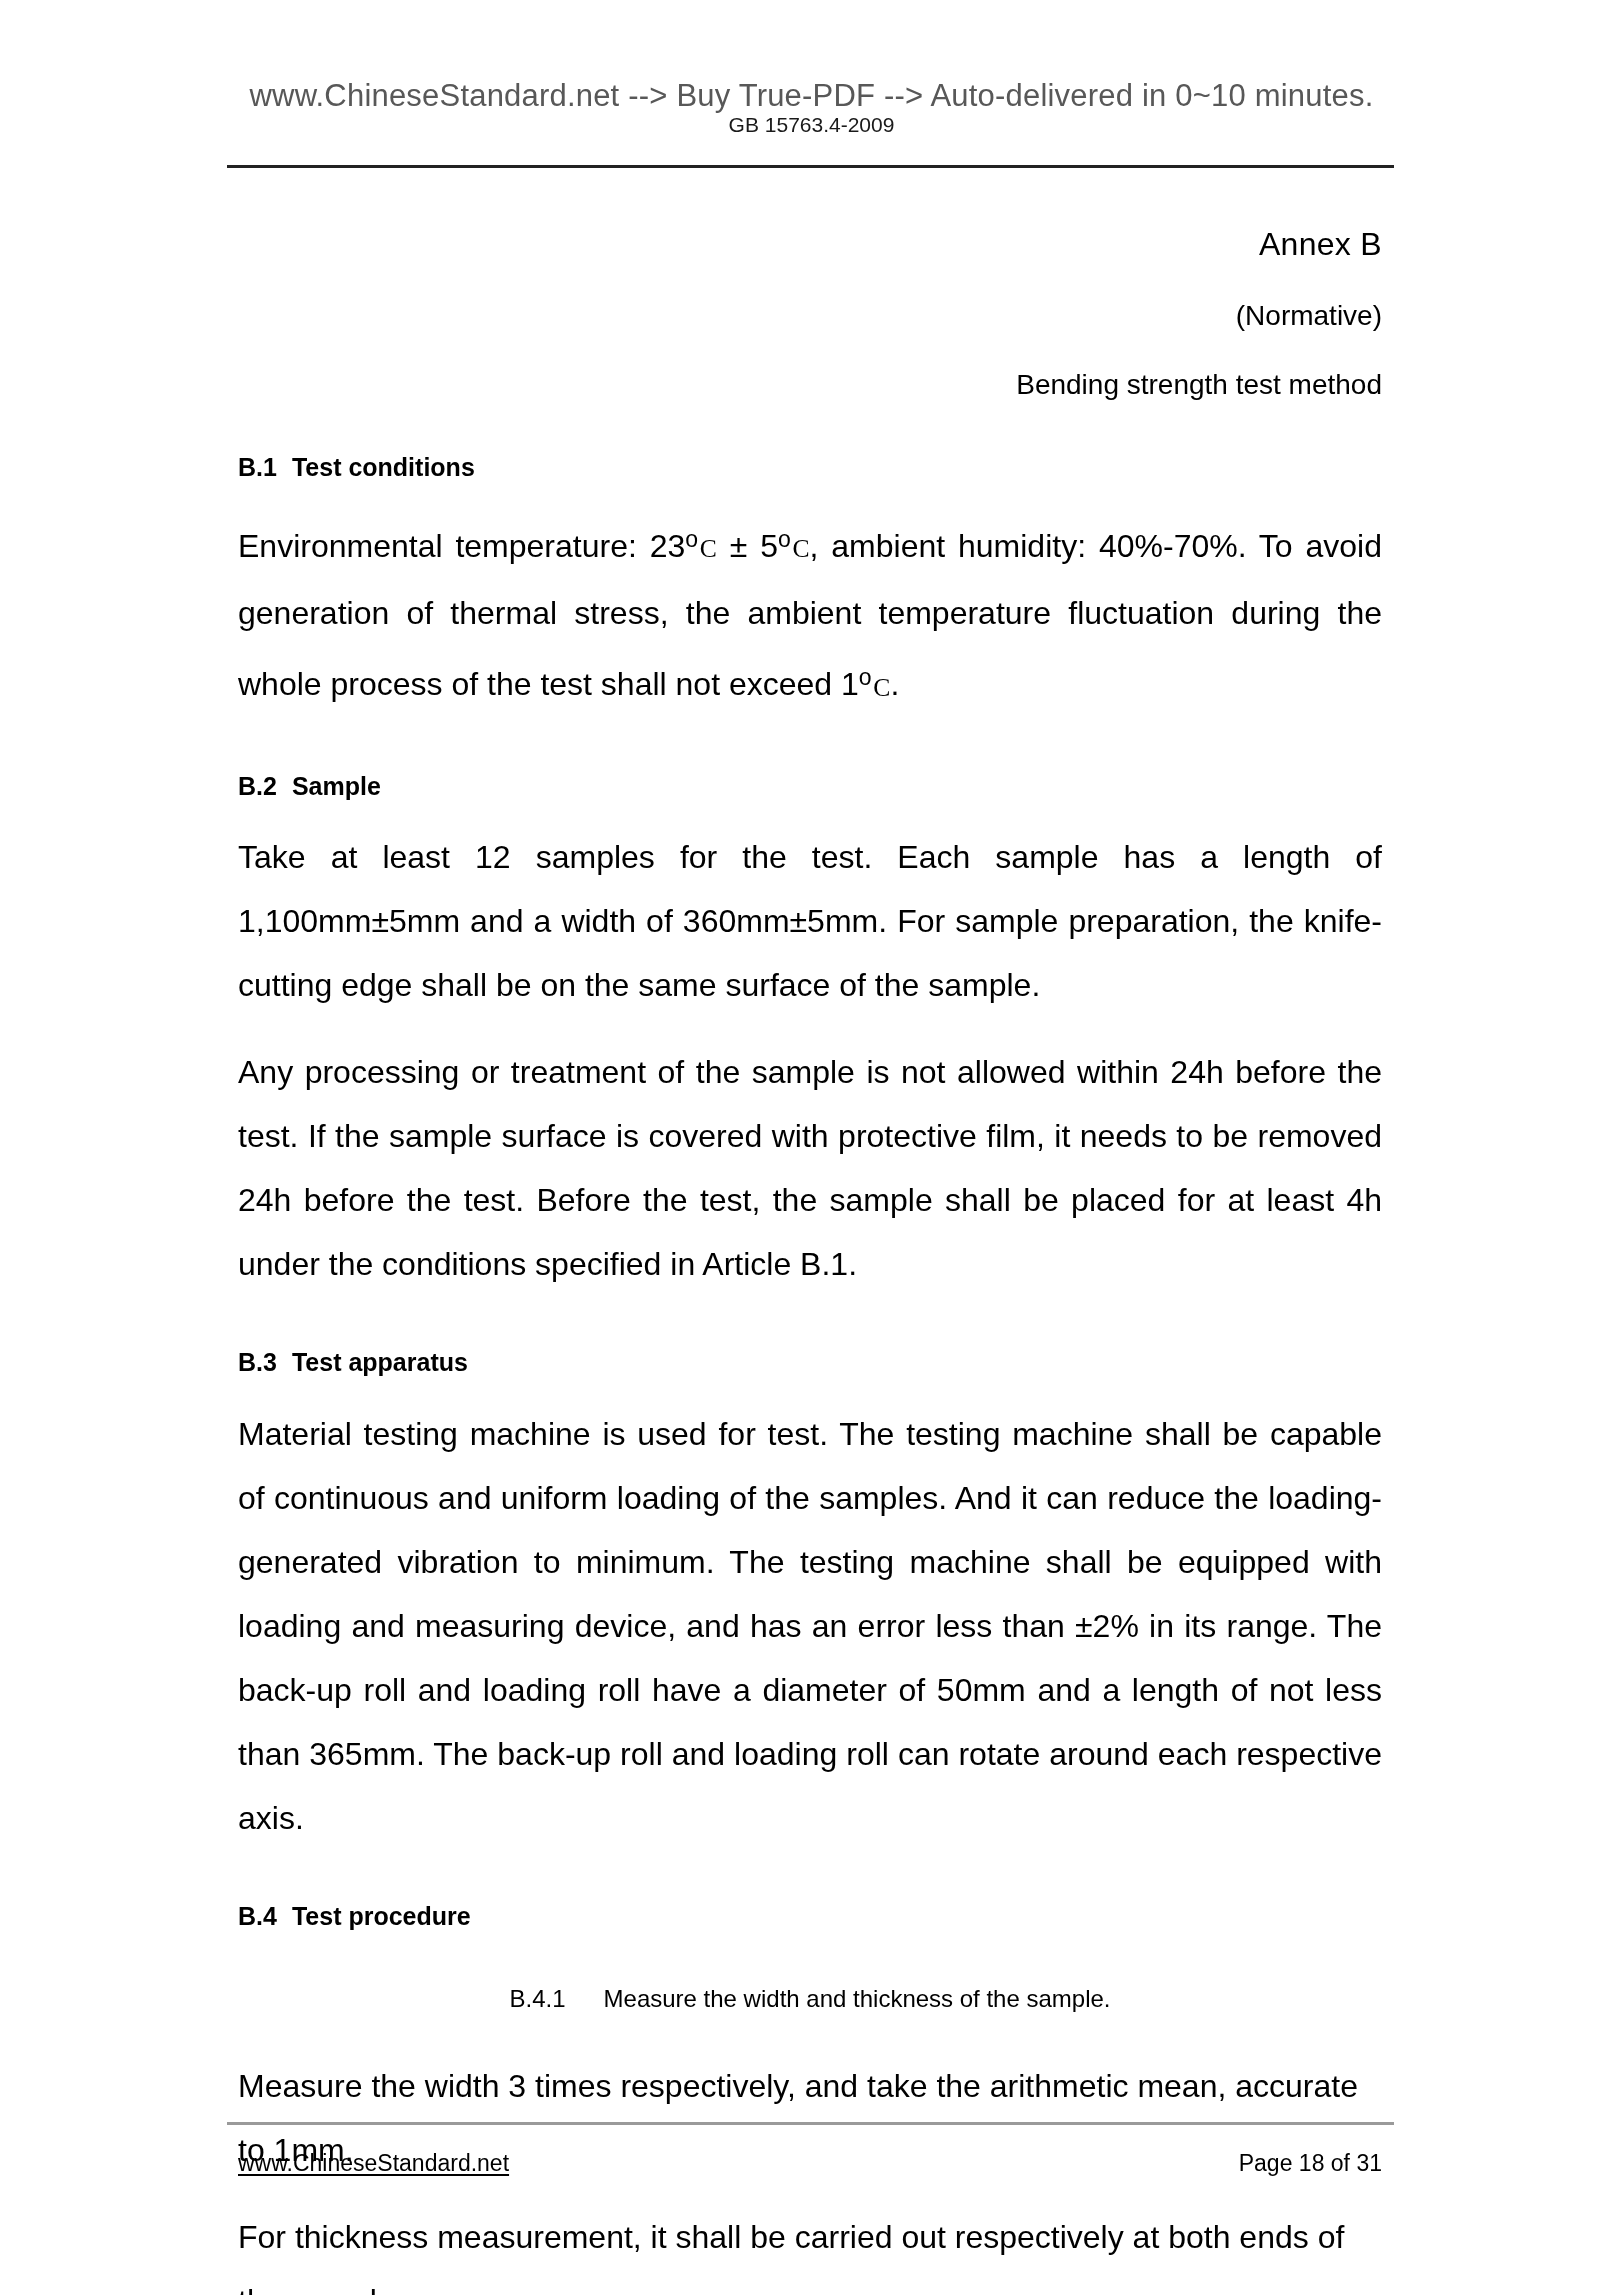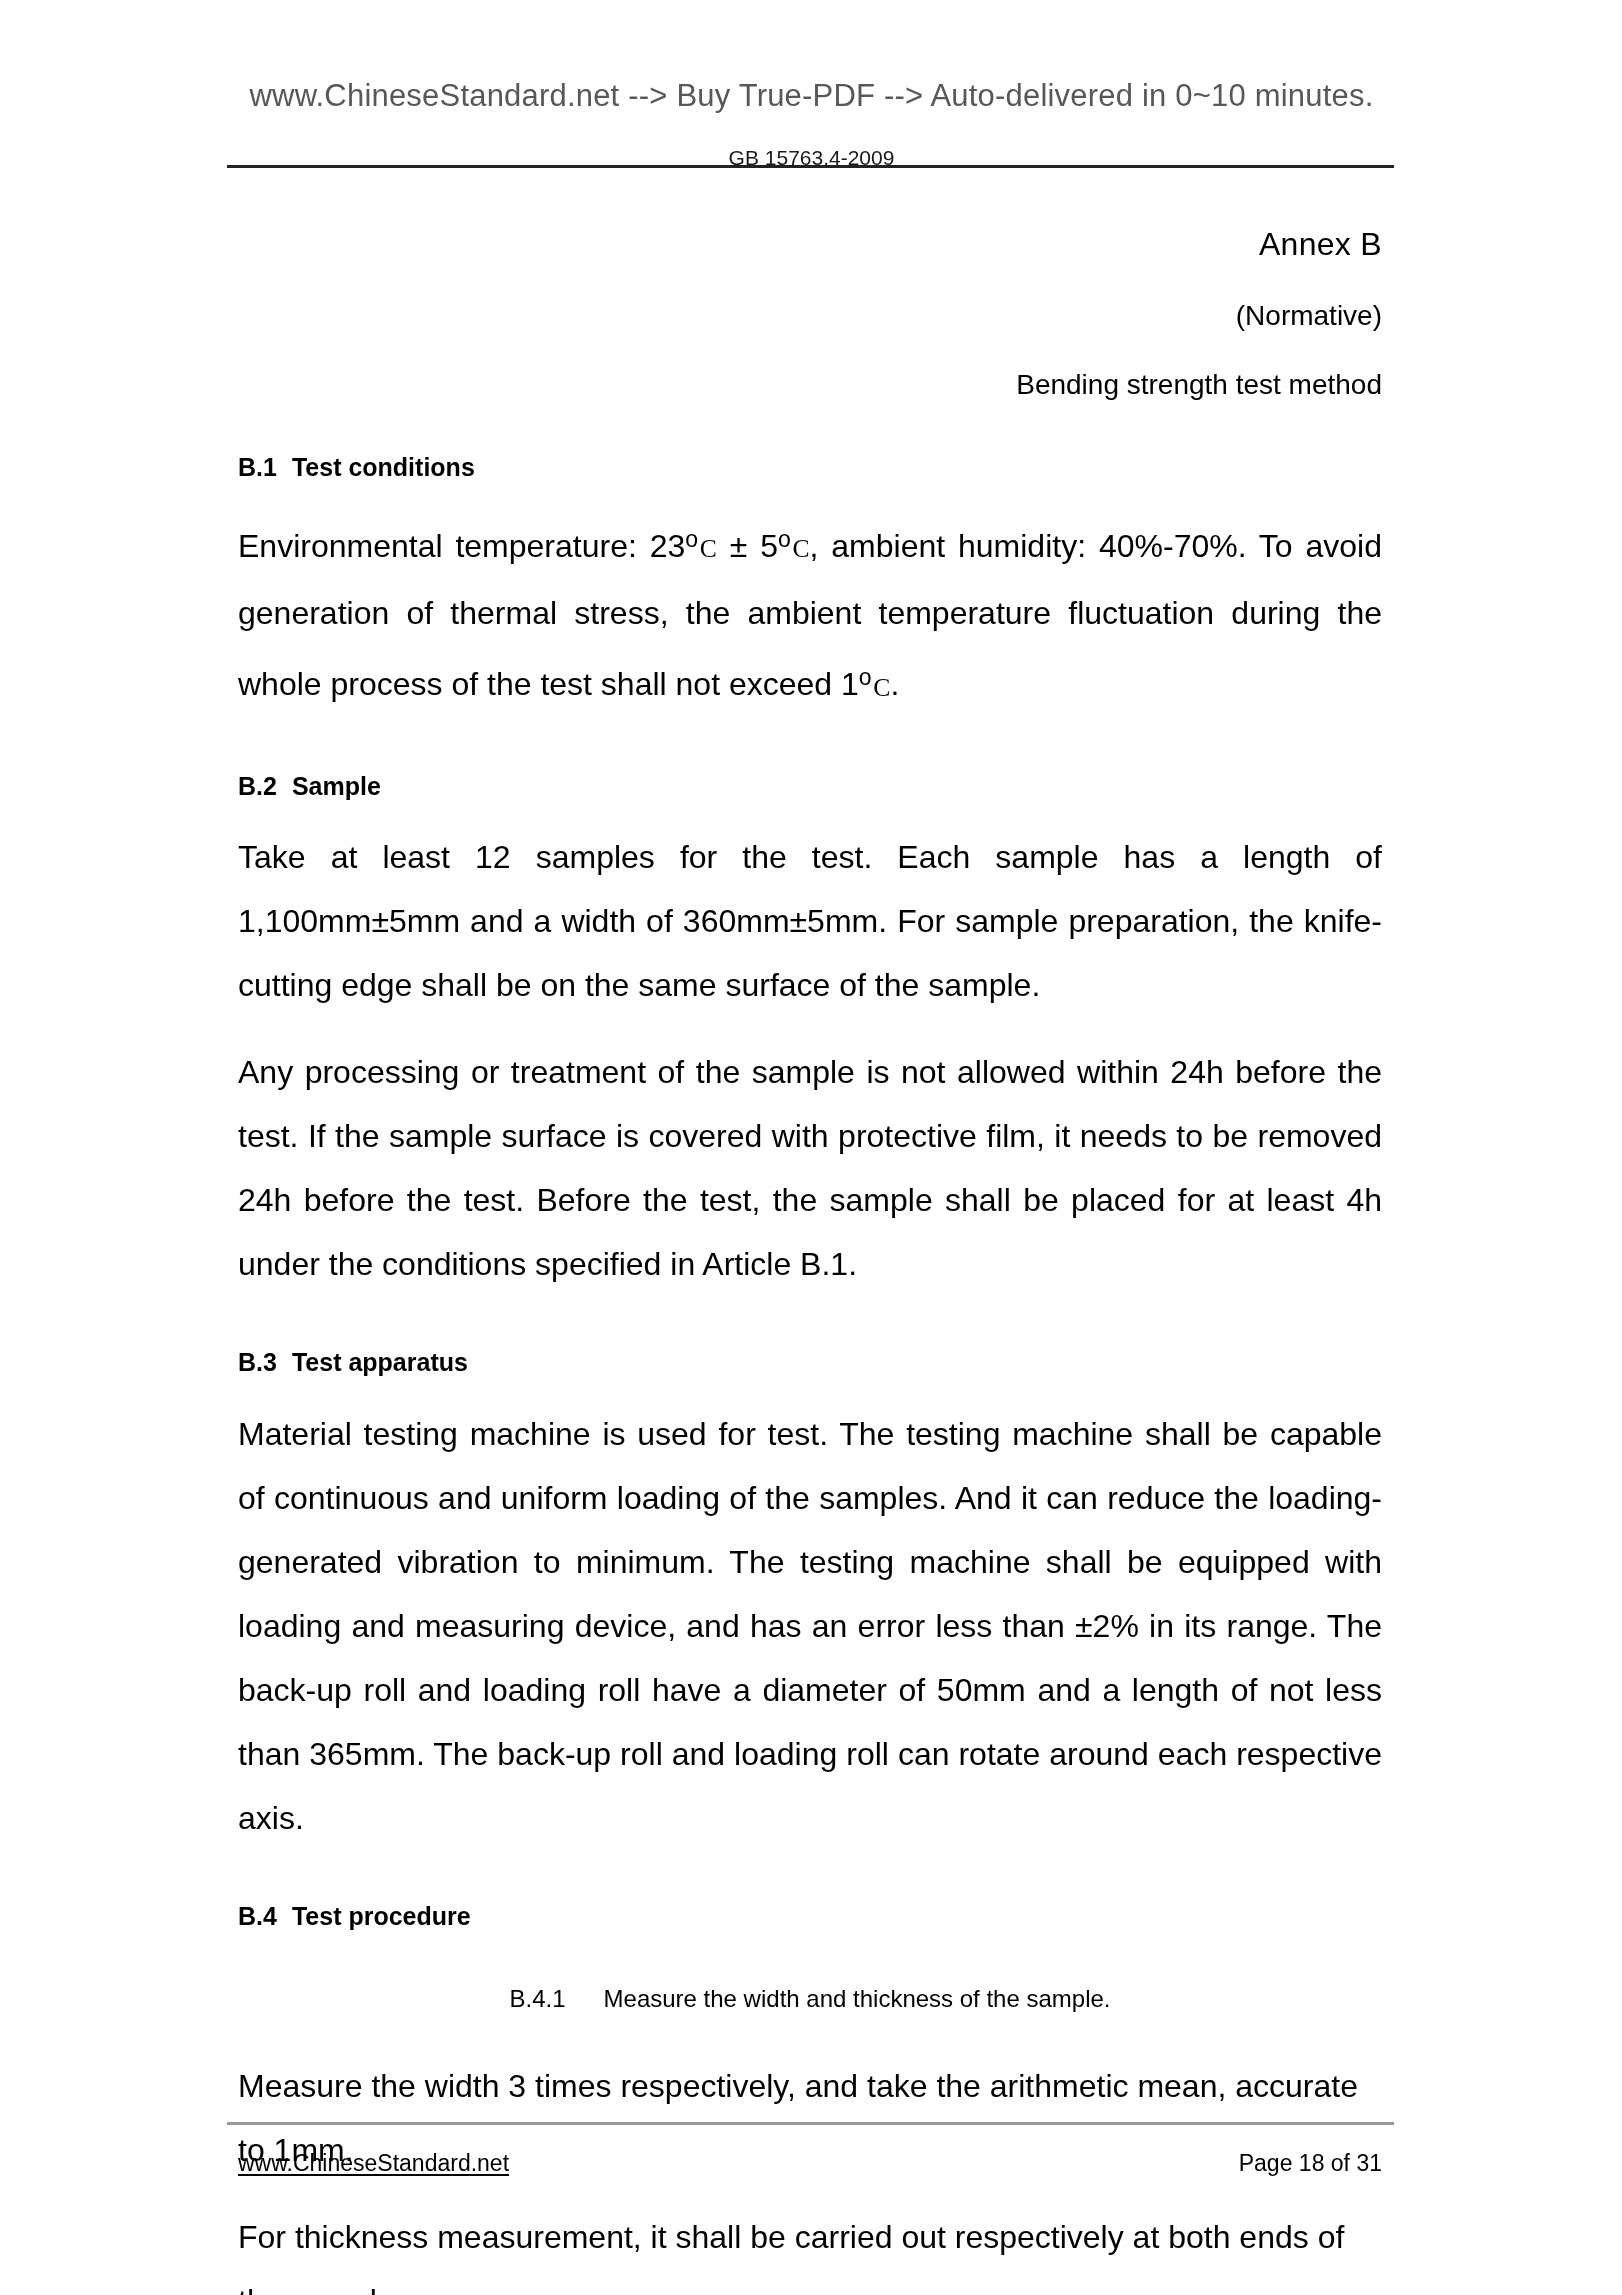--- a/index.html
+++ b/index.html
@@ -29,21 +29,21 @@
     text-align: center;
     font-size: 31px;
     color: #585858;
     letter-spacing: 0.2px;
     white-space: nowrap;
   }
 
   
   .std-code {
     position: absolute;
-    top: 146px;
+    top: 113px;
     left: 0;
     width: 1623px;
     text-align: center;
     font-size: 21px;
     color: #1a1a1a;
   }
   .header-rule {
     position: absolute;
     top: 165px;
     left: 227px;

